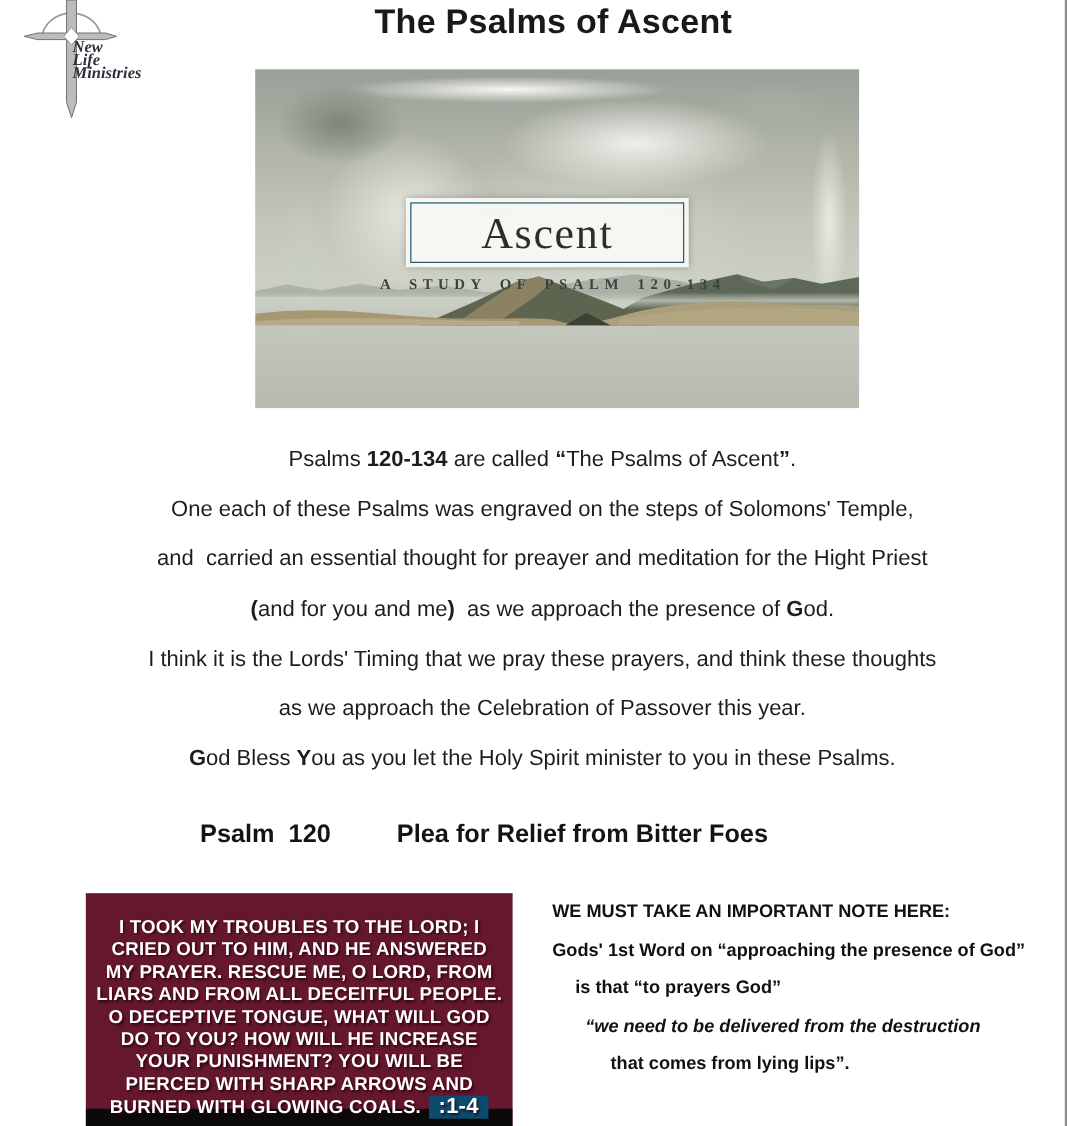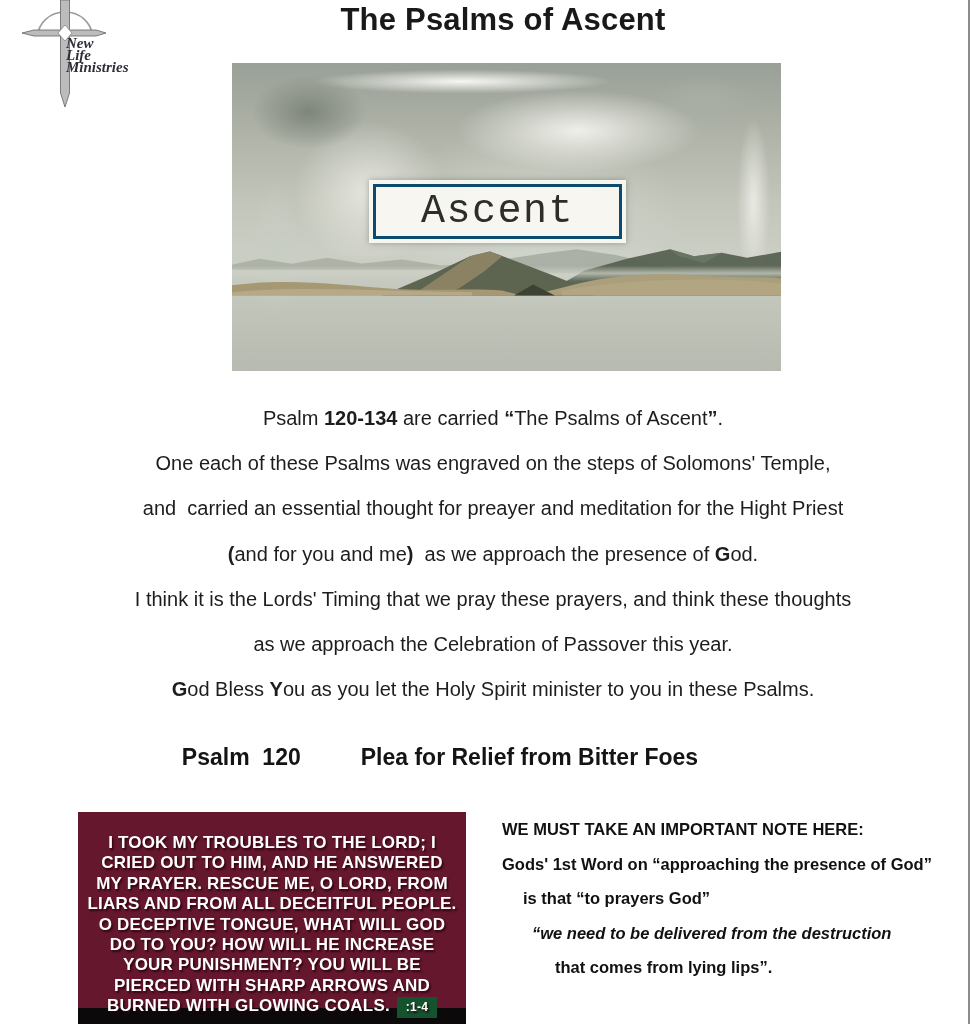--- a/index.html
+++ b/index.html
@@ -40,23 +40,23 @@
       radial-gradient(closest-side at 55% 50%, rgba(214,218,208,0.7), transparent 60%),
       radial-gradient(closest-side at 8% 60%, rgba(200,206,196,0.75), transparent 55%);
   }
   .hero .mountains{position:absolute;left:0;bottom:0;width:100%;height:132px;}
   .hero-box{
     position:absolute;left:137px;top:117px;width:257px;height:63px;z-index:3;
     background:rgba(248,247,242,0.97);padding:4px;box-sizing:border-box;
     box-shadow:0 0 6px rgba(90,95,88,0.5);
   }
   .hero-box-inner{
-    width:100%;height:100%;border:3px solid #0c4a6e;box-sizing:border-box;
+    width:100%;height:100%;border:1px solid #0c4a6e;box-sizing:border-box;
     display:flex;align-items:center;justify-content:center;
-    font-family:Liberation Mono, monospace;font-size:40px;color:#2d2d29;letter-spacing:1.5px;
+    font-family:Liberation Serif, serif;font-size:40px;color:#2d2d29;letter-spacing:1.5px;
   }
   .hero-subtitle{
     position:absolute;left:0;top:188px;width:100%;z-index:3;text-align:center;
     transform:translateX(-4px);
     font-family:"Liberation Serif",serif;font-weight:600;font-size:13.5px;
     letter-spacing:5px;word-spacing:4px;color:#39433c;
   }
   
   .intro{position:absolute;top:396px;left:0;width:100%;text-align:center;transform:translateX(8px);}
   .intro-line{font-size:20px;line-height:45.2px;white-space:pre-wrap;color:#1d1d1d;}
@@ -78,22 +78,22 @@
       linear-gradient(90deg, rgba(22,2,12,0.9) 0%, rgba(22,2,12,0) 9%),
       linear-gradient(135deg,#7c2339 0%,#6d1c31 45%,#55122a 75%,#470c1f 100%);
     background-color:#64172d;
   }
   .verse-text{
     position:absolute;left:0;top:6px;width:100%;padding:0 4px;box-sizing:border-box;z-index:2;
     text-align:center;color:#ffffff;font-weight:700;font-size:17px;line-height:20.4px;
     letter-spacing:0.2px;text-shadow:1.5px 1.5px 2px rgba(40,0,12,0.85);margin-top:15px;
   }
   .verse-ref{
-    display:inline-block;background:#14532d;color:#ffffff;padding:0 9px;margin-left:7px;
-    font-size:12px;
+    display:inline-block;background:#0c4a6e;color:#ffffff;padding:0 9px;margin-left:7px;
+    font-size:20px;
   }
   .verse-bar{position:absolute;left:0;bottom:0;width:100%;height:16px;background:#0b090a;z-index:1;}
   
   .notes{position:absolute;left:502px;top:812px;width:450px;}
   .note-line{
     font-weight:700;font-size:16.5px;line-height:34.5px;color:#111111;white-space:pre;
   }
 </style>
 </head>
 <body>
@@ -137,24 +137,25 @@
       <path d="M0,308 L0,284 C60,266 110,284 160,292 C200,298 240,290 270,296 L290,308 Z" fill="#a59872"></path>
       <path d="M298,308 L330,290 C370,262 420,252 470,262 C500,268 530,262 549,268 L549,308 Z" fill="#ab9e7a"></path>
       <path d="M0,300 C80,284 160,300 240,300 L240,308 L0,308 Z" fill="#bdb190" opacity="0.7"></path>
       <path d="M330,296 C390,272 450,266 520,274 L549,280 L549,308 L330,308 Z" fill="#b7aa85" opacity="0.6"></path>
       <path d="M282,308 L301,282 L323,308 Z" fill="#3c4234"></path>
     </g>
   </svg>
   <div class="hero-box">
     <div class="hero-box-inner">Ascent</div>
   </div>
+  <div class="hero-subtitle">A STUDY OF PSALM 120-134</div>
 </figure>
 
 <div class="intro" id="intro">
-    <div class="intro-line"><span>Psalm </span><span style="font-weight: 700;">120-134</span><span> are carried </span><span style="font-weight: 700;">“</span><span>The Psalms of Ascent</span><span style="font-weight: 700;">”</span><span>.</span></div>
+    <div class="intro-line"><span>Psalms </span><span style="font-weight: 700;">120-134</span><span> are called </span><span style="font-weight: 700;">“</span><span>The Psalms of Ascent</span><span style="font-weight: 700;">”</span><span>.</span></div>
     <div class="intro-line"><span>One each of these Psalms was engraved on the steps of Solomons' Temple,</span></div>
     <div class="intro-line"><span>and  carried an essential thought for preayer and meditation for the Hight Priest</span></div>
     <div class="intro-line"><span style="font-weight: 700;">(</span><span>and for you and me</span><span style="font-weight: 700;">)</span><span>  as we approach the presence of </span><span style="font-weight: 700;">G</span><span>od.</span></div>
     <div class="intro-line"><span>I think it is the Lords' Timing that we pray these prayers, and think these thoughts</span></div>
     <div class="intro-line"><span>as we approach the Celebration of Passover this year.</span></div>
     <div class="intro-line"><span style="font-weight: 700;">G</span><span>od Bless </span><span style="font-weight: 700;">Y</span><span>ou as you let the Holy Spirit minister to you in these Psalms.</span></div>
   </div>
 
 <h2 class="section-heading">
   <span>Psalm  120</span>

